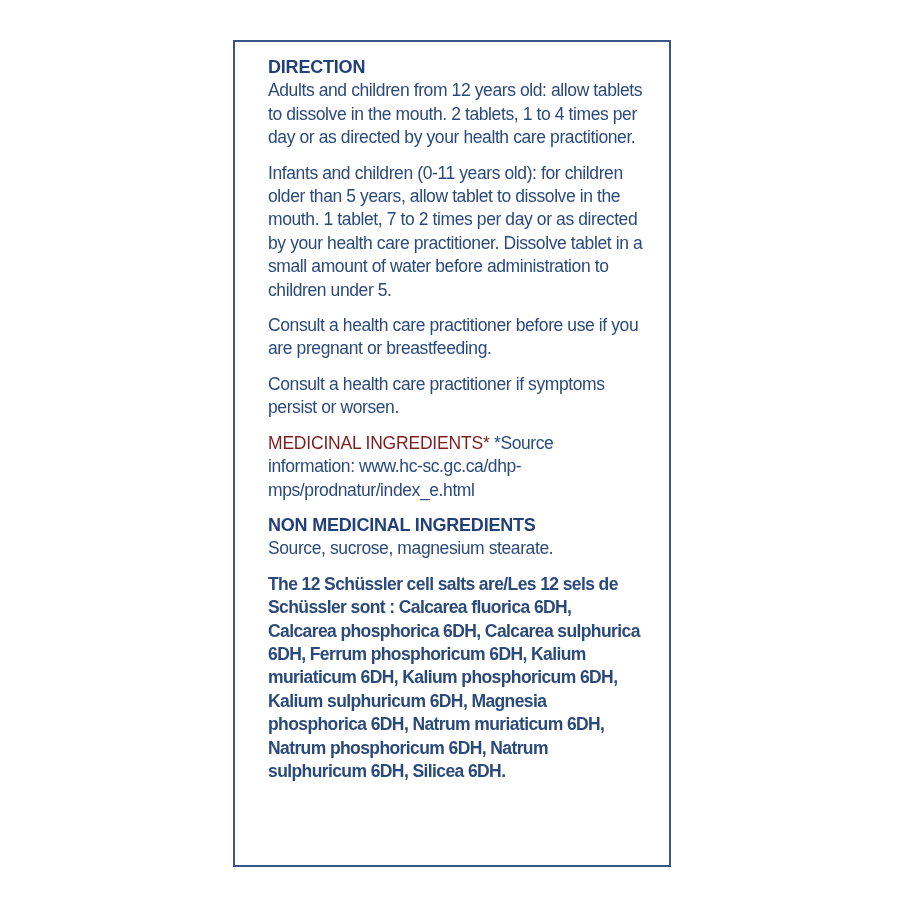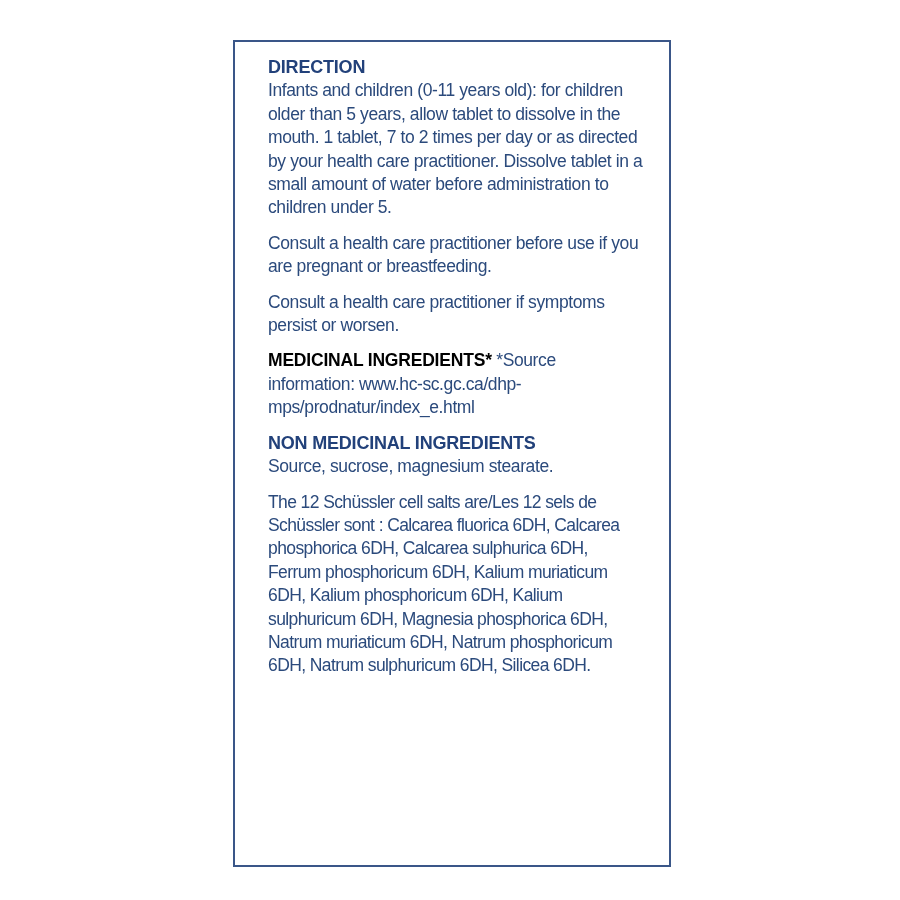--- a/index.html
+++ b/index.html
@@ -37,40 +37,42 @@
     font-weight: 700;
     letter-spacing: -0.2px;
     color: #22417a;
     line-height: 23.4px;
   }
   .label-box p {
     margin: 0 0 12px 0;
   }
   .label-box p.no-gap {
     margin-bottom: 0;
+    font-weight: bold;
   }
   .inline-bold {
-    font-weight: 700;
-    color: #000000;
+    font-weight: 400;
+    color: #7f1d1d;
     letter-spacing: -0.2px;
   }
   .storage {
     text-indent: 6px;
   }
   .condensed {
     letter-spacing: -0.6px;
   }
 </style>
 </head>
 <body>
 
 <div class="page">
   <div class="label-box">
 
     <h2>DIRECTION</h2>
+    <p>Adults and children from 12 years old: allow tablets to dissolve in the mouth. 2 tablets, 1 to 4 times per day or as directed by your health care practitioner.</p>
 
     <p>Infants and children (0-11 years old): for children older than 5 years, allow tablet to dissolve in the mouth. 1 tablet, 7 to 2 times per day or as directed by your health care practitioner. Dissolve tablet in a small amount of water before administration to children under 5.</p>
 
     <p>Consult a health care practitioner before use if you are pregnant or breastfeeding.</p>
 
     <p>Consult a health care practitioner if symptoms persist or worsen.</p>
 
     <p><span class="inline-bold">MEDICINAL INGREDIENTS*</span> <span>*Source information: www.hc-sc.gc.ca/dhp-mps/prodnatur/index_e.html</span></p>
 
     <h3>NON MEDICINAL INGREDIENTS</h3>

